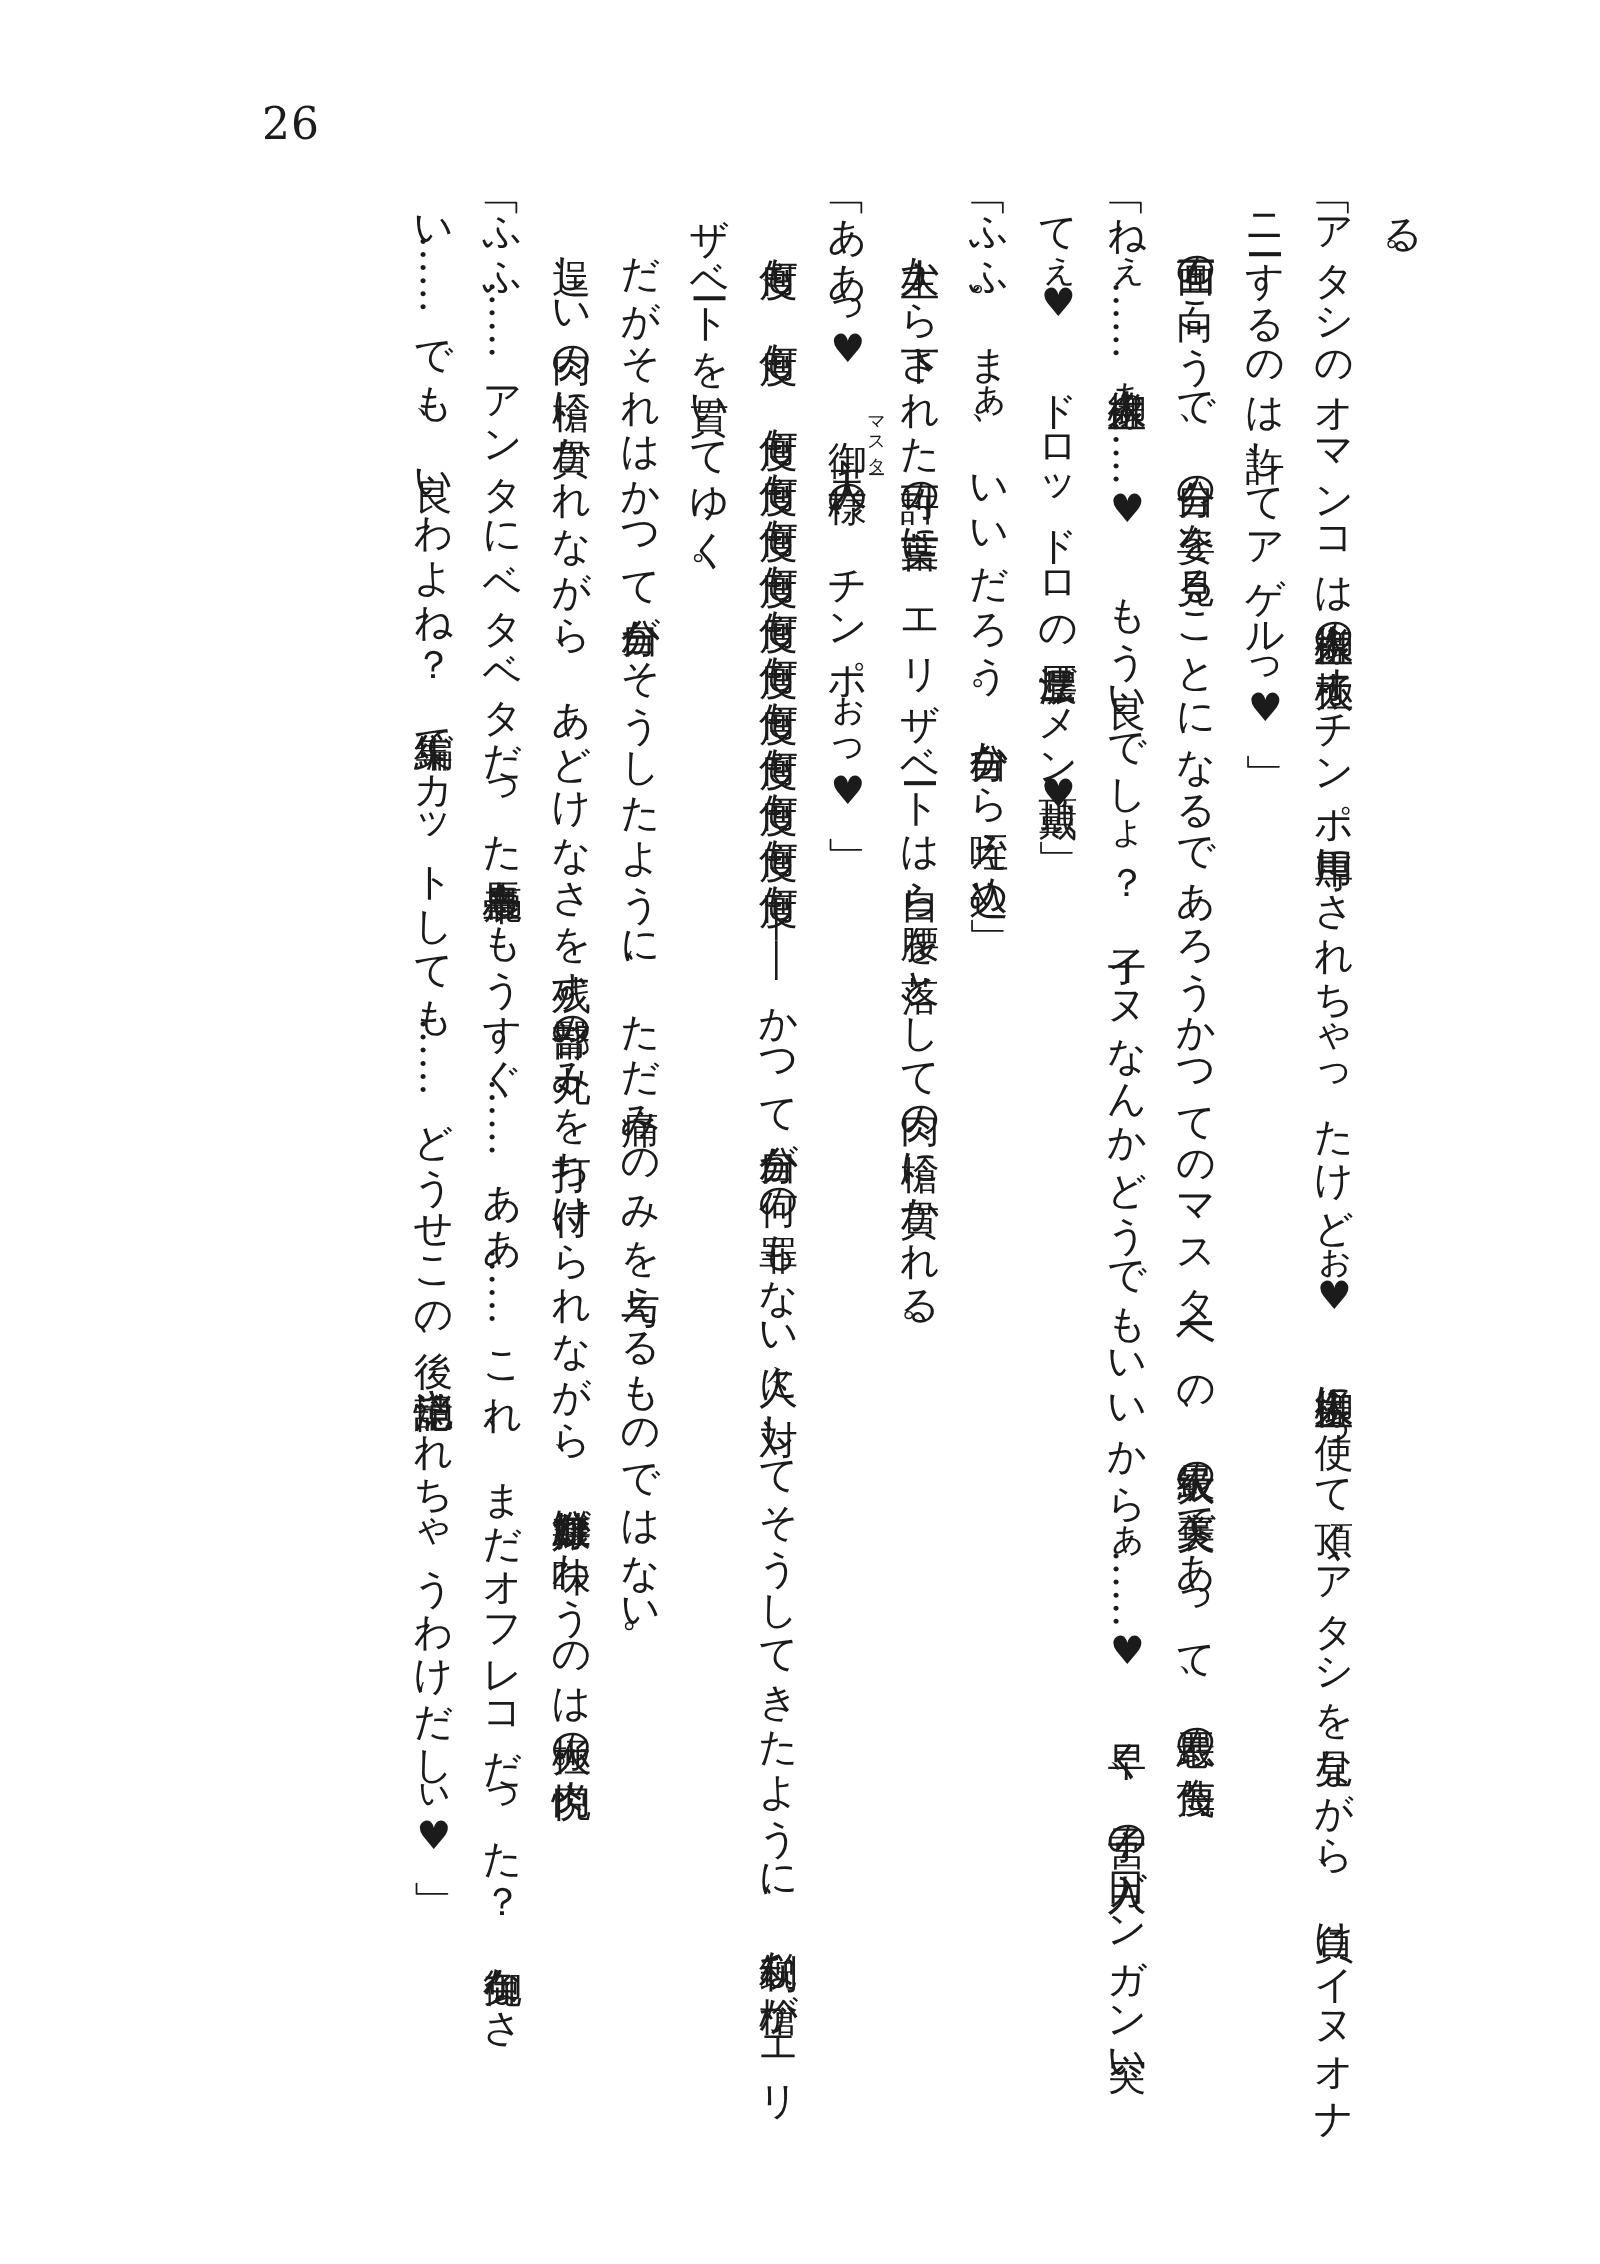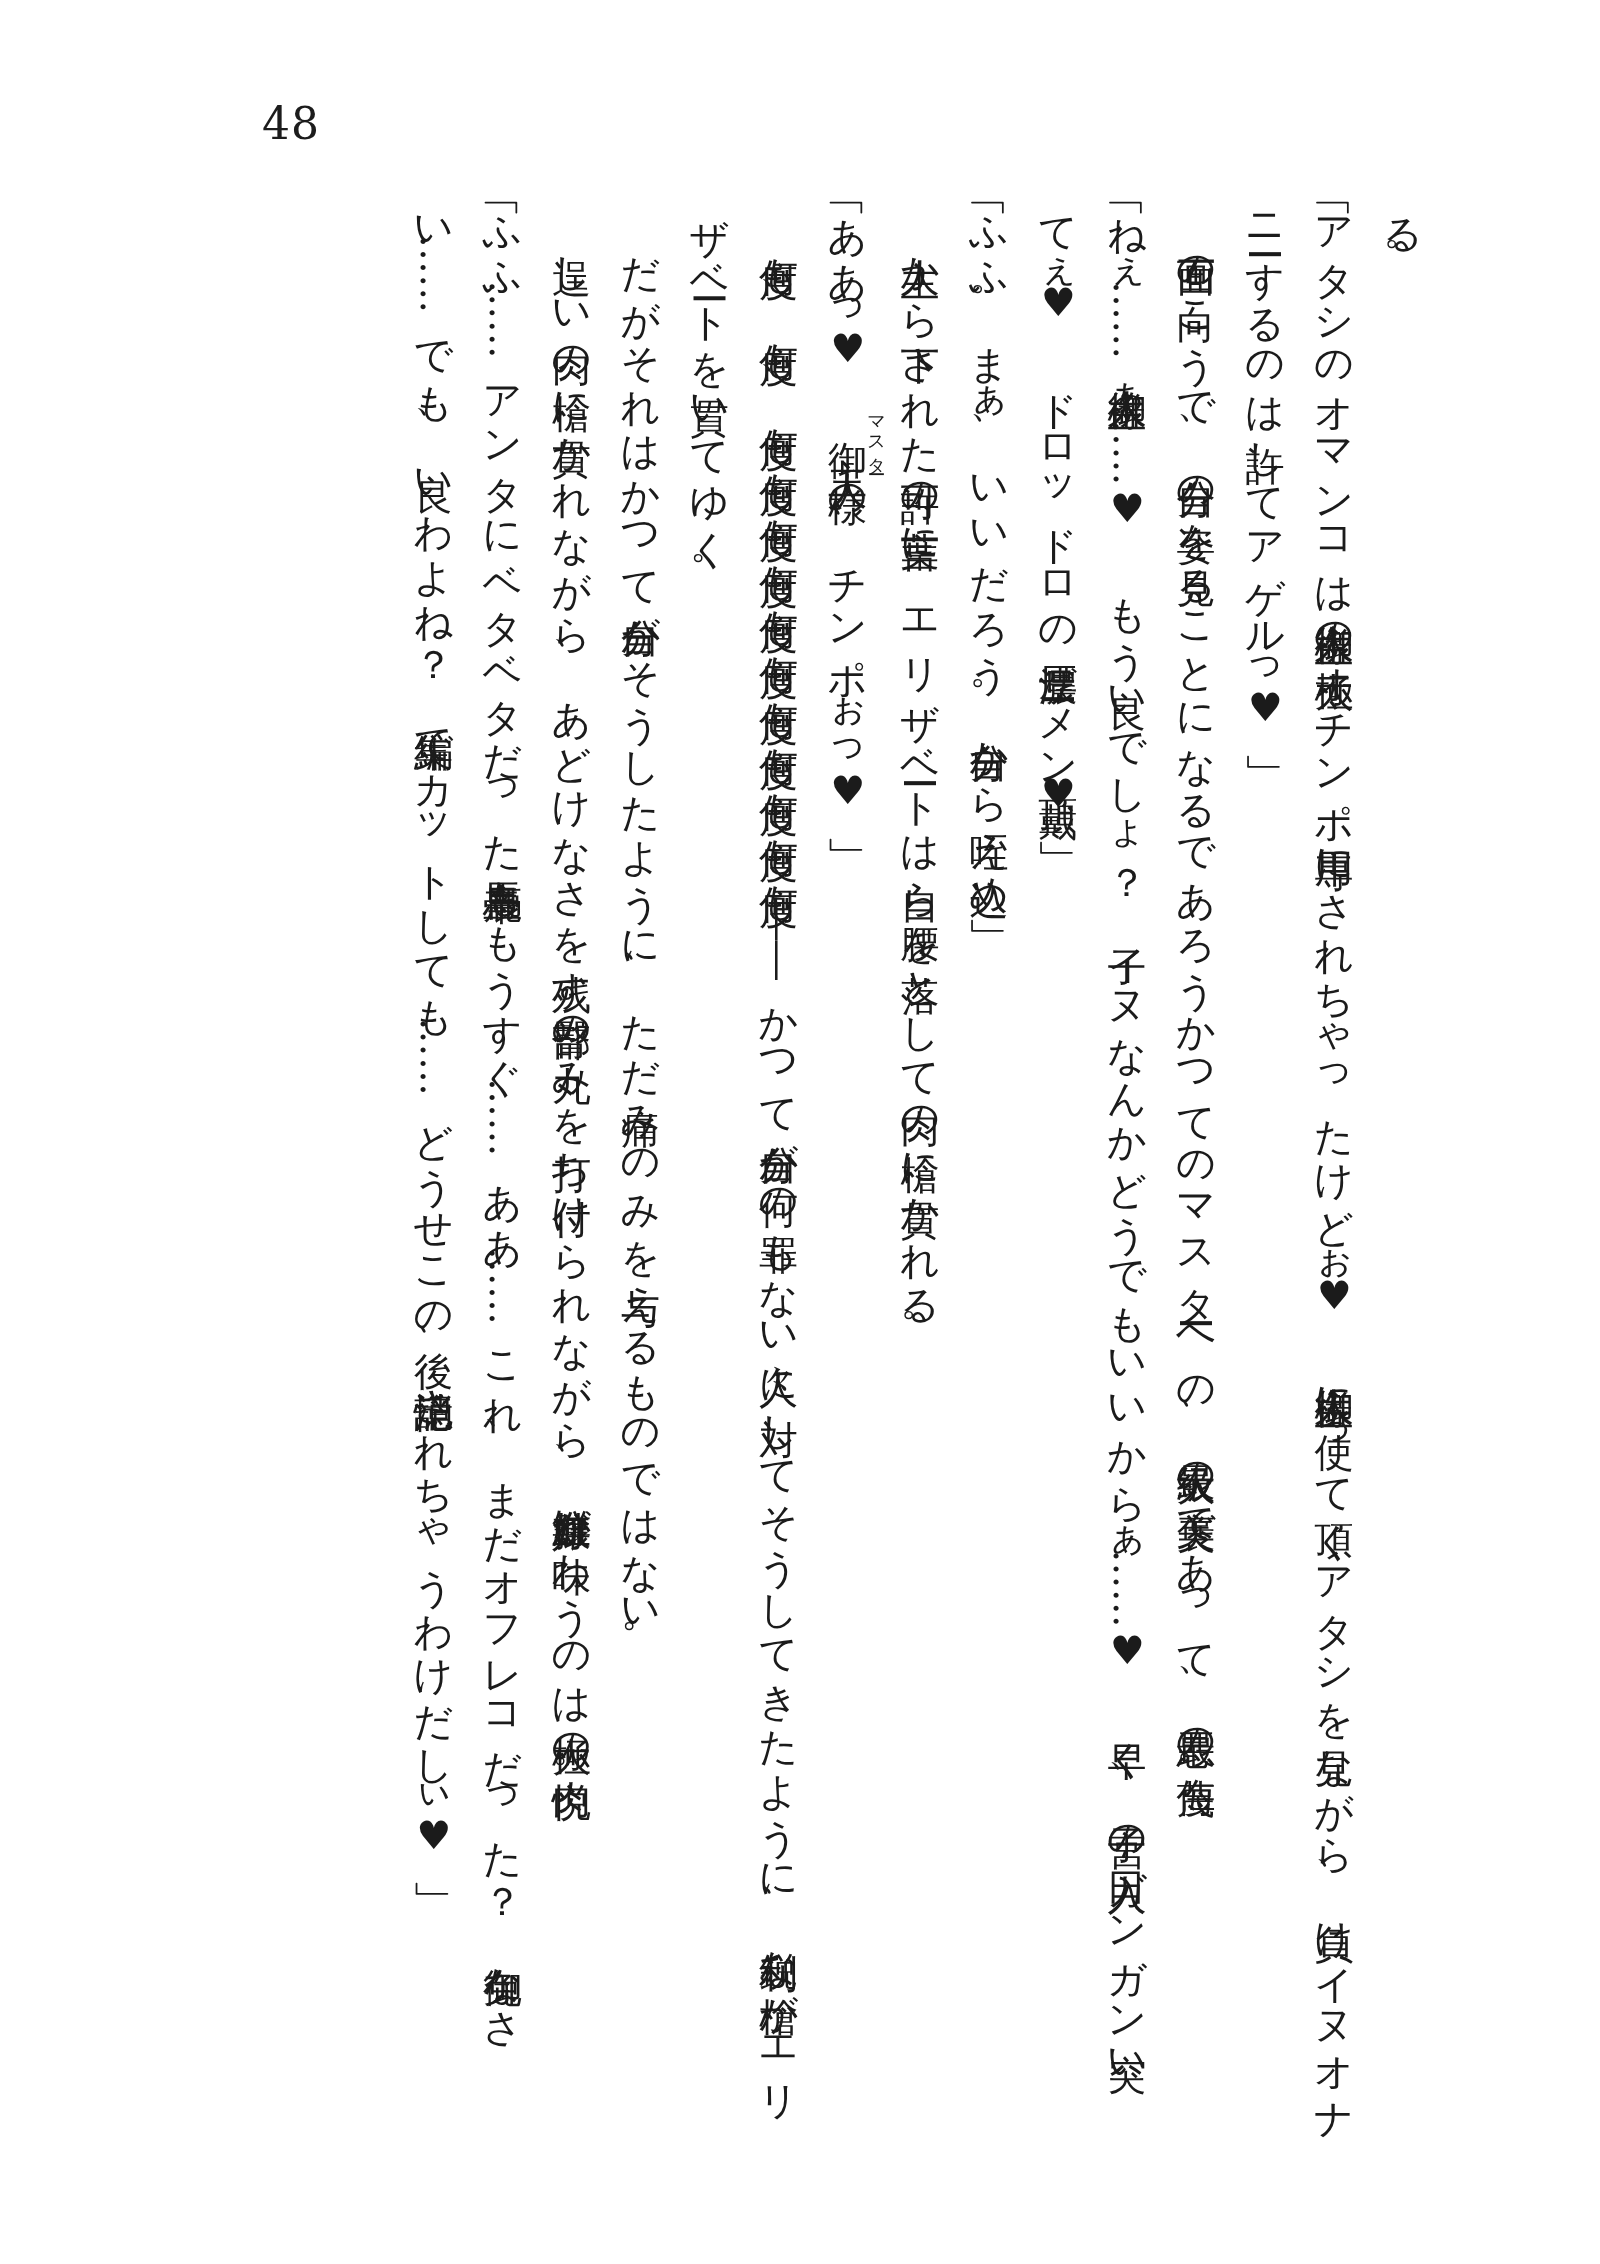--- a/index.html
+++ b/index.html
@@ -57,21 +57,21 @@
     font-size: 18px;
     letter-spacing: 0;
     color: #1b1b1b;
   }
 </style>
 </head>
 <body>
 
 <div class="page">
 
-  <div class="page-number">48</div>
+  <div class="page-number">26</div>
 
   <div class="text-block">
 
     <p>る。</p>
 
     <p>「アタシのオマンコは御主人様の極太オチンポ専用にされちゃったけどぉ♥　御主人様に使って頂くアタシを見ながら、負けイヌオナニーするのは許してアゲルっ♥」</p>
 
     <p class="indent">画面の向こうで、自分の姿を見ることになるであろうかつてのマスターへの、最大級の褒美であって、最悪の侮蔑。</p>
 
     <p>「ねぇ……御主人様ぁ……♥　もう良いでしょ？　子イヌなんかどうでもいいからぁ……♥　早く、子宮の入口ガンガン突いてぇ♥　ドロッドロの濃厚ザーメン頂戴♥」</p>

